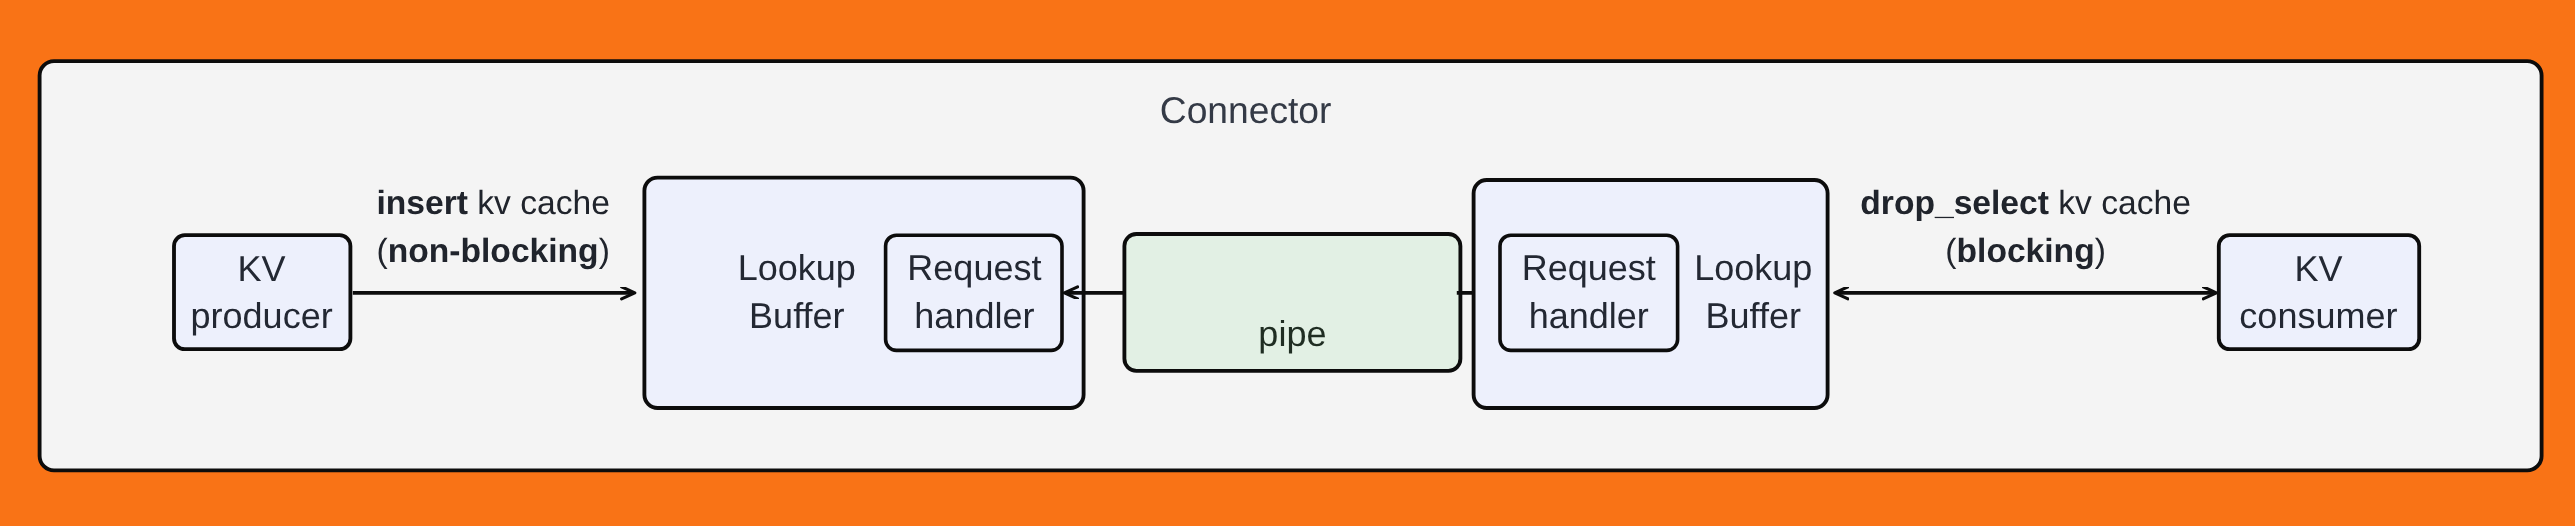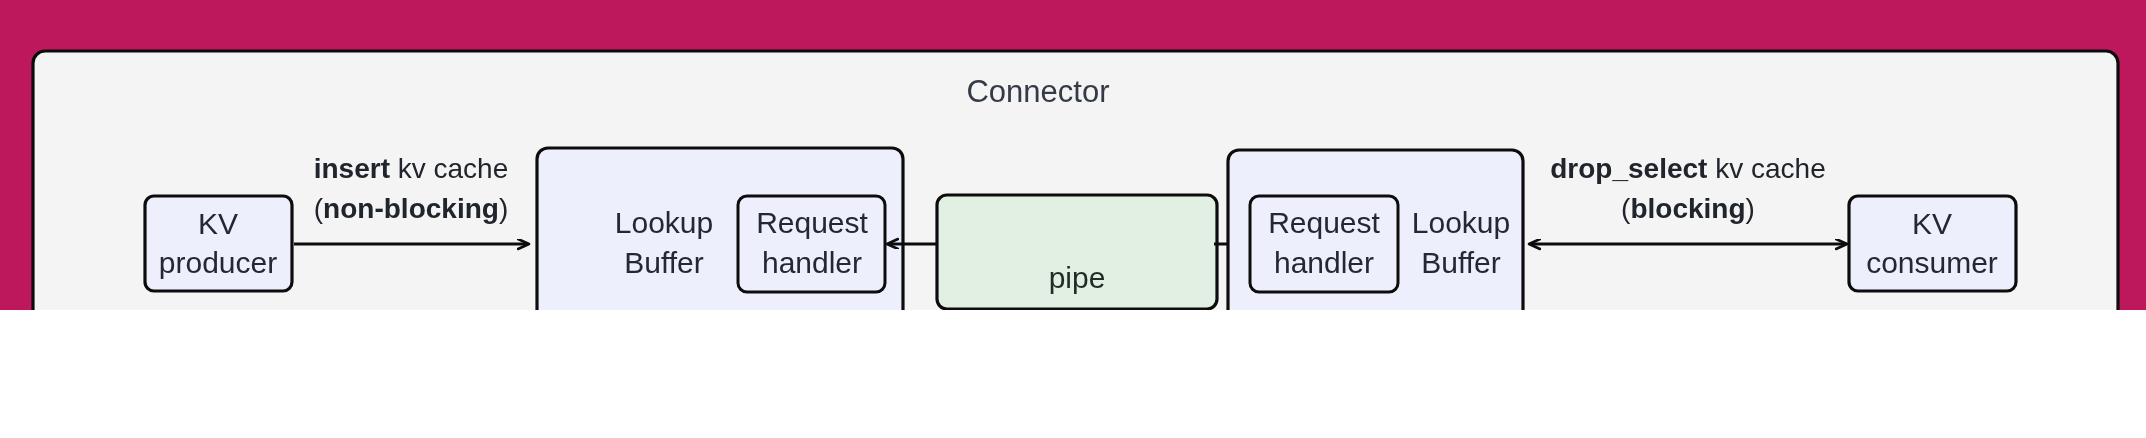--- a/index.html
+++ b/index.html
@@ -6,22 +6,22 @@
     margin: 0;
     padding: 0;
     background: #ffffff;
   }
   body {
     font-family: "Liberation Sans", sans-serif;
   }
   #stage {
     position: relative;
     width: 2146px;
-    height: 310px;
-    background: #be185d;
+    height: 438px;
+    background: #f97316;
     overflow: hidden;
   }
   #diagram-svg {
     position: absolute;
     left: 0;
     top: 0;
     width: 2146px;
     height: 438px;
   }
   .box-label {

